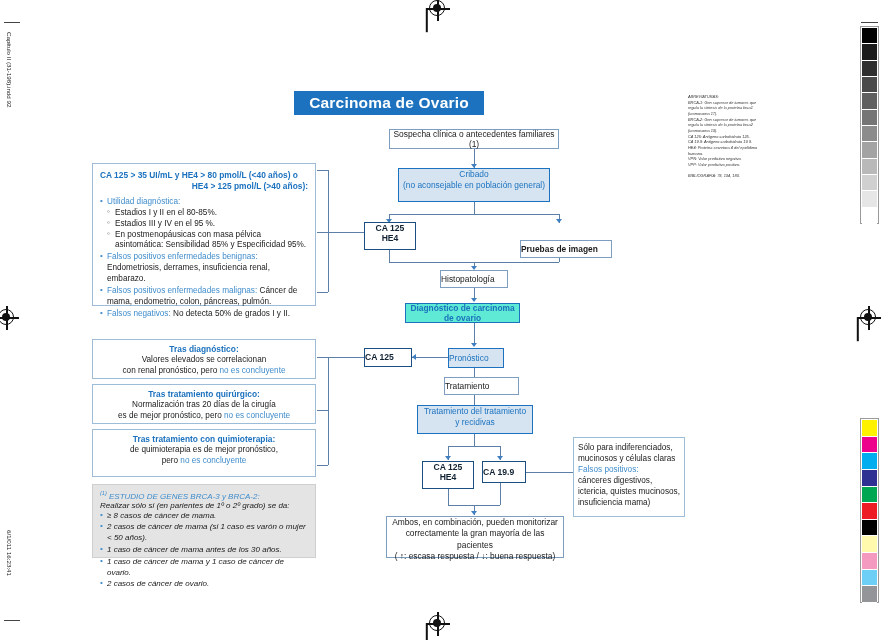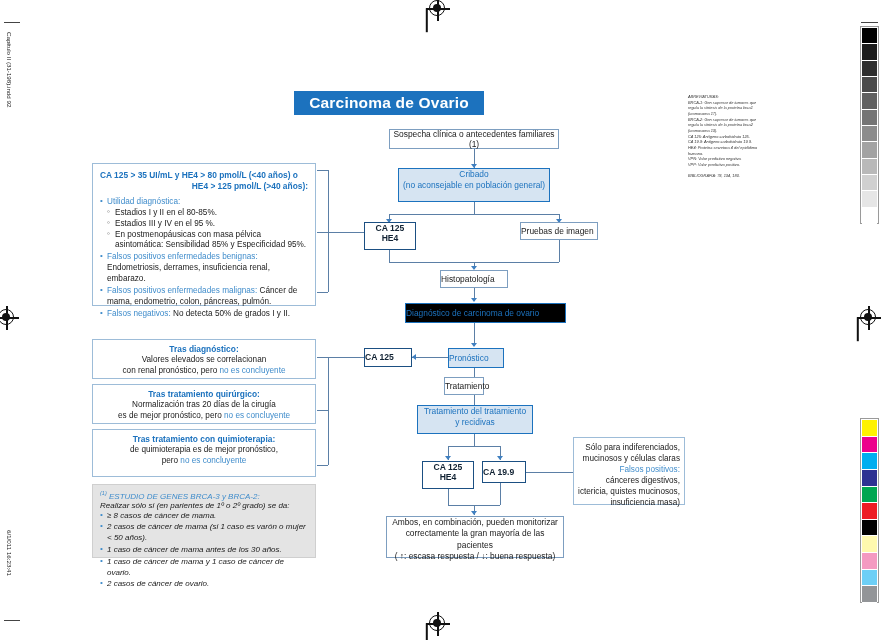--- a/index.html
+++ b/index.html
@@ -240,41 +240,41 @@
   <div class="box hi" style="left:398px;top:168px;width:152px;height:34px;flex-direction:column;line-height:1.35;">
     <span>Cribado</span>
     <span>(no aconsejable en población general)</span>
   </div>
 
   <div class="box marker" style="left:364px;top:222px;width:52px;height:28px;flex-direction:column;">
     <span>CA 125</span>
     <span>HE4</span>
   </div>
 
-  <div class="box plain" style="left:520px;top:222px;width:78px;height:18px;">
+  <div class="box plain" style="left:520px;top:240px;width:92px;height:18px;font-weight:bold;">
     <span>Pruebas de imagen</span>
   </div>
 
   <div class="box plain" style="left:440px;top:270px;width:68px;height:18px;">
     <span>Histopatología</span>
   </div>
 
-  <div class="box hi" style="left:405px;top:303px;width:161px;height:20px;background:#000000;">
+  <div class="box hi" style="left:405px;top:303px;width:115px;height:20px;background:#5eead4;font-weight:bold;">
     <span>Diagnóstico de carcinoma de ovario</span>
   </div>
 
   <div class="box hi" style="left:448px;top:348px;width:56px;height:20px;">
     <span>Pronóstico</span>
   </div>
 
   <div class="box marker" style="left:364px;top:348px;width:48px;height:19px;">
     <span>CA 125</span>
   </div>
 
-  <div class="box plain" style="left:444px;top:377px;width:40px;height:18px;">
+  <div class="box plain" style="left:444px;top:377px;width:75px;height:18px;">
     <span>Tratamiento</span>
   </div>
 
   <div class="box hi" style="left:417px;top:405px;width:116px;height:29px;flex-direction:column;line-height:1.3;">
     <span>Tratamiento del tratamiento</span>
     <span>y recidivas</span>
   </div>
 
   <div class="box marker" style="left:422px;top:461px;width:52px;height:28px;flex-direction:column;">
     <span>CA 125</span>
@@ -349,22 +349,22 @@
     <div class="ital" style="font-size:8px;">Realizar sólo si (en parientes de 1º o 2º grado) se da:</div>
     <ul class="bul ital" style="font-size:8px;line-height:1.35;margin-top:1px;">
       <li>≥ 8 casos de cáncer de mama.</li>
       <li>2 casos de cáncer de mama (si 1 caso es varón o mujer &lt; 50 años).</li>
       <li>1 caso de cáncer de mama antes de los 30 años.</li>
       <li>1 caso de cáncer de mama y 1 caso de cáncer de ovario.</li>
       <li>2 casos de cáncer de ovario.</li>
     </ul>
   </div>
 
-  <div class="panel" style="left:573px;top:437px;width:112px;height:68px;padding:5px 4px;text-align:right;">
+  <div class="panel" style="left:573px;top:437px;width:112px;height:80px;padding:5px 4px;text-align:left;">
     <div class="p-body">Sólo para indiferenciados,</div>
     <div class="p-body">mucinosos y células claras</div>
     <div class="p-body blue">Falsos positivos:</div>
     <div class="p-body">cánceres digestivos,</div>
     <div class="p-body">ictericia, quistes mucinosos,</div>
-    <div class="p-body">insuficiencia masa)</div>
+    <div class="p-body">insuficiencia mama)</div>
   </div>
 
 </div>
 
 </body></html>

